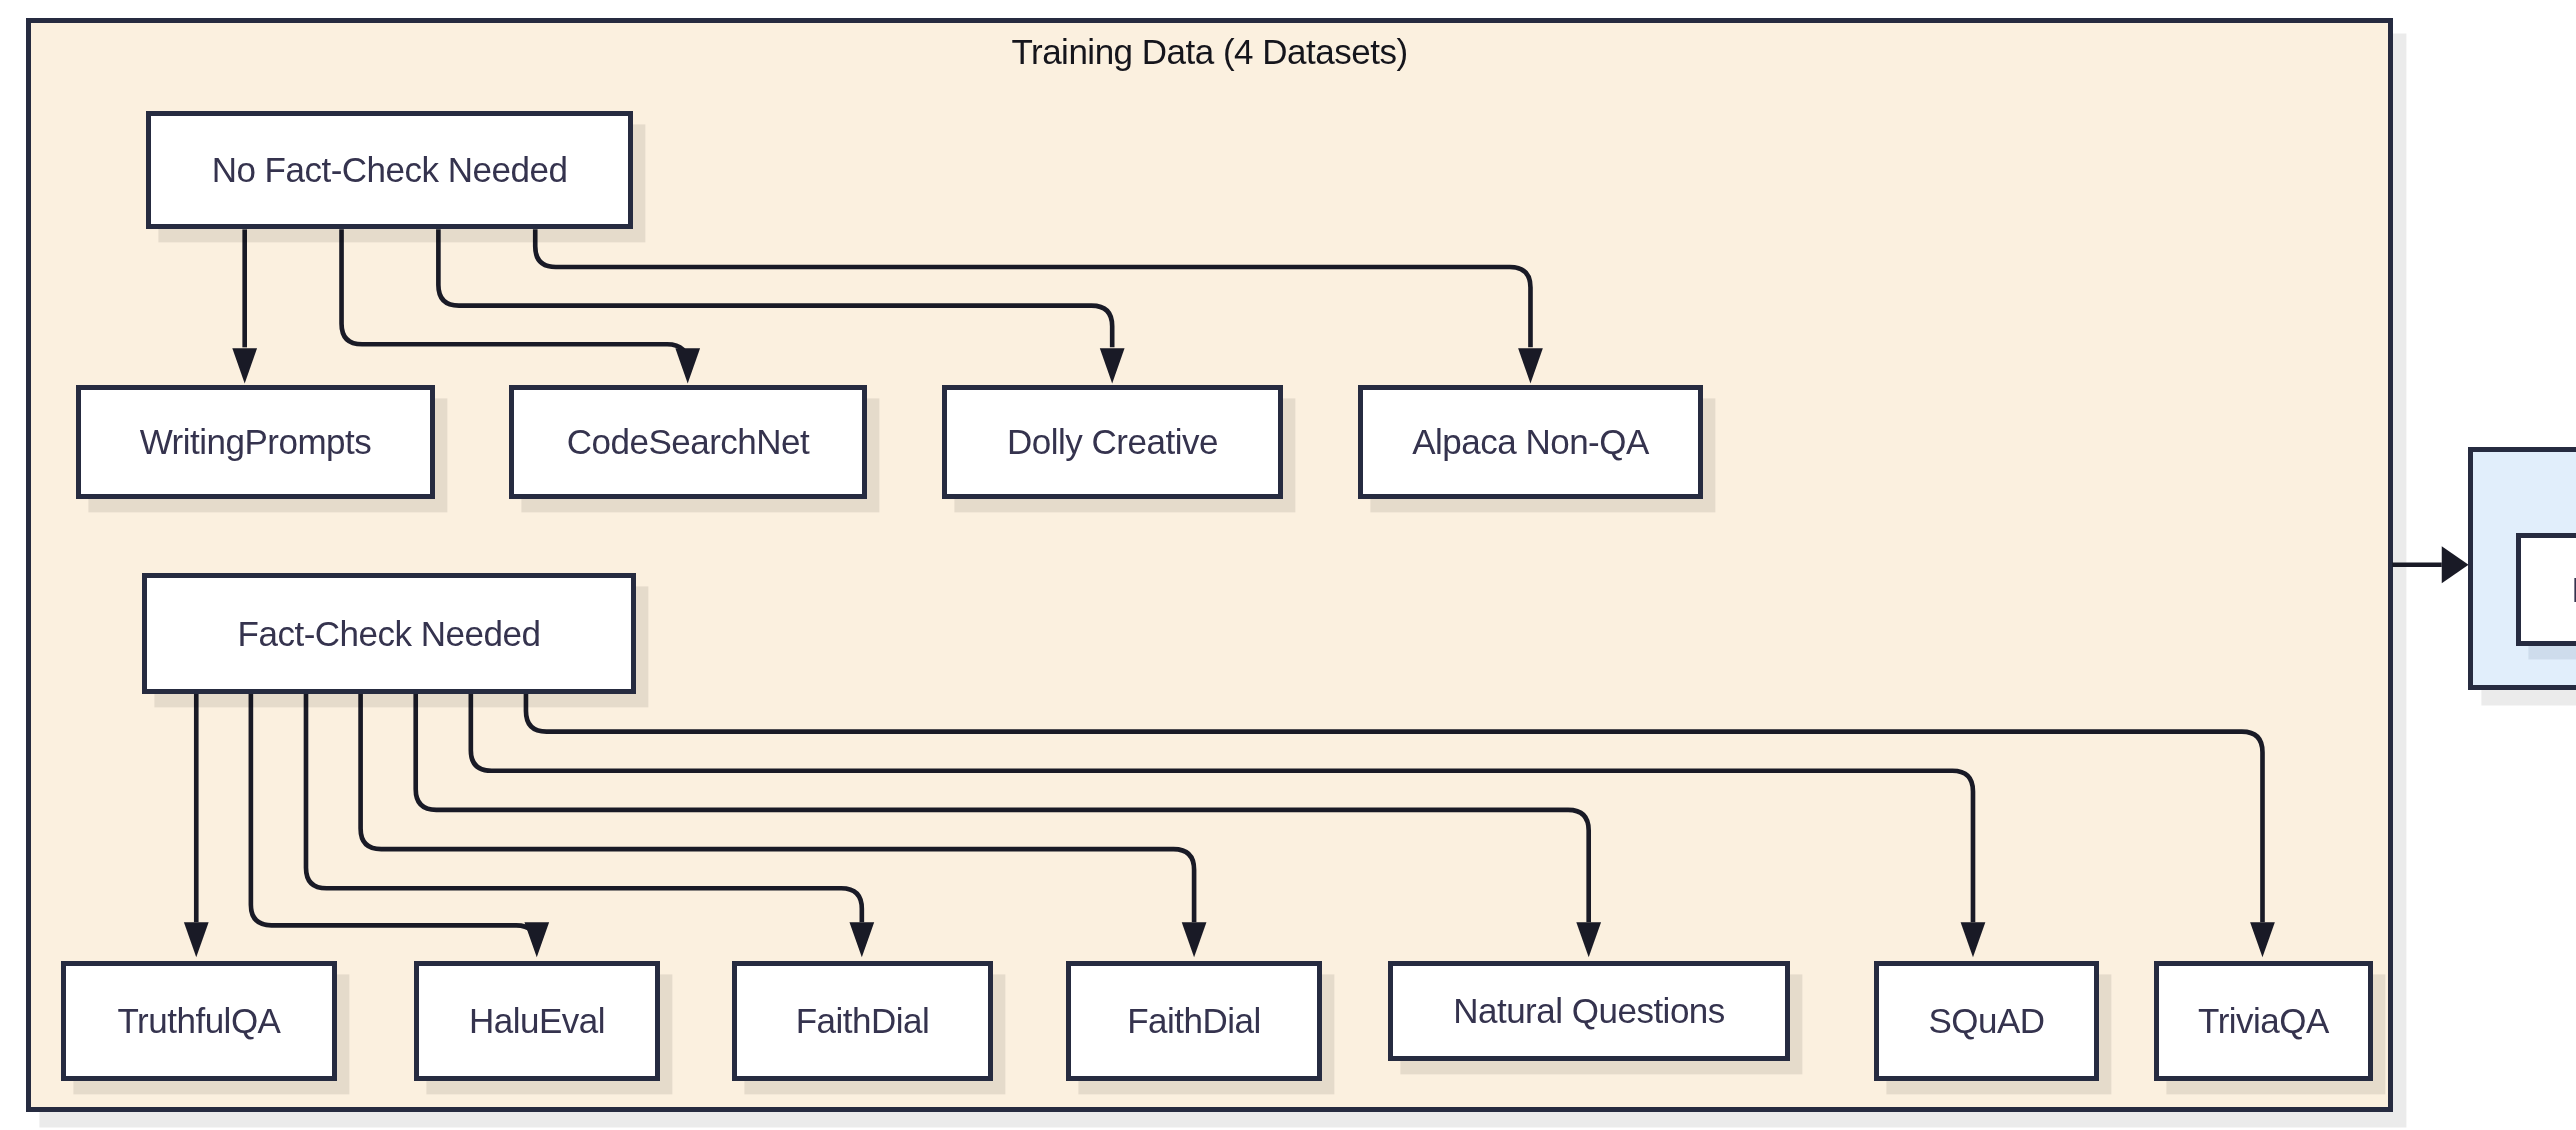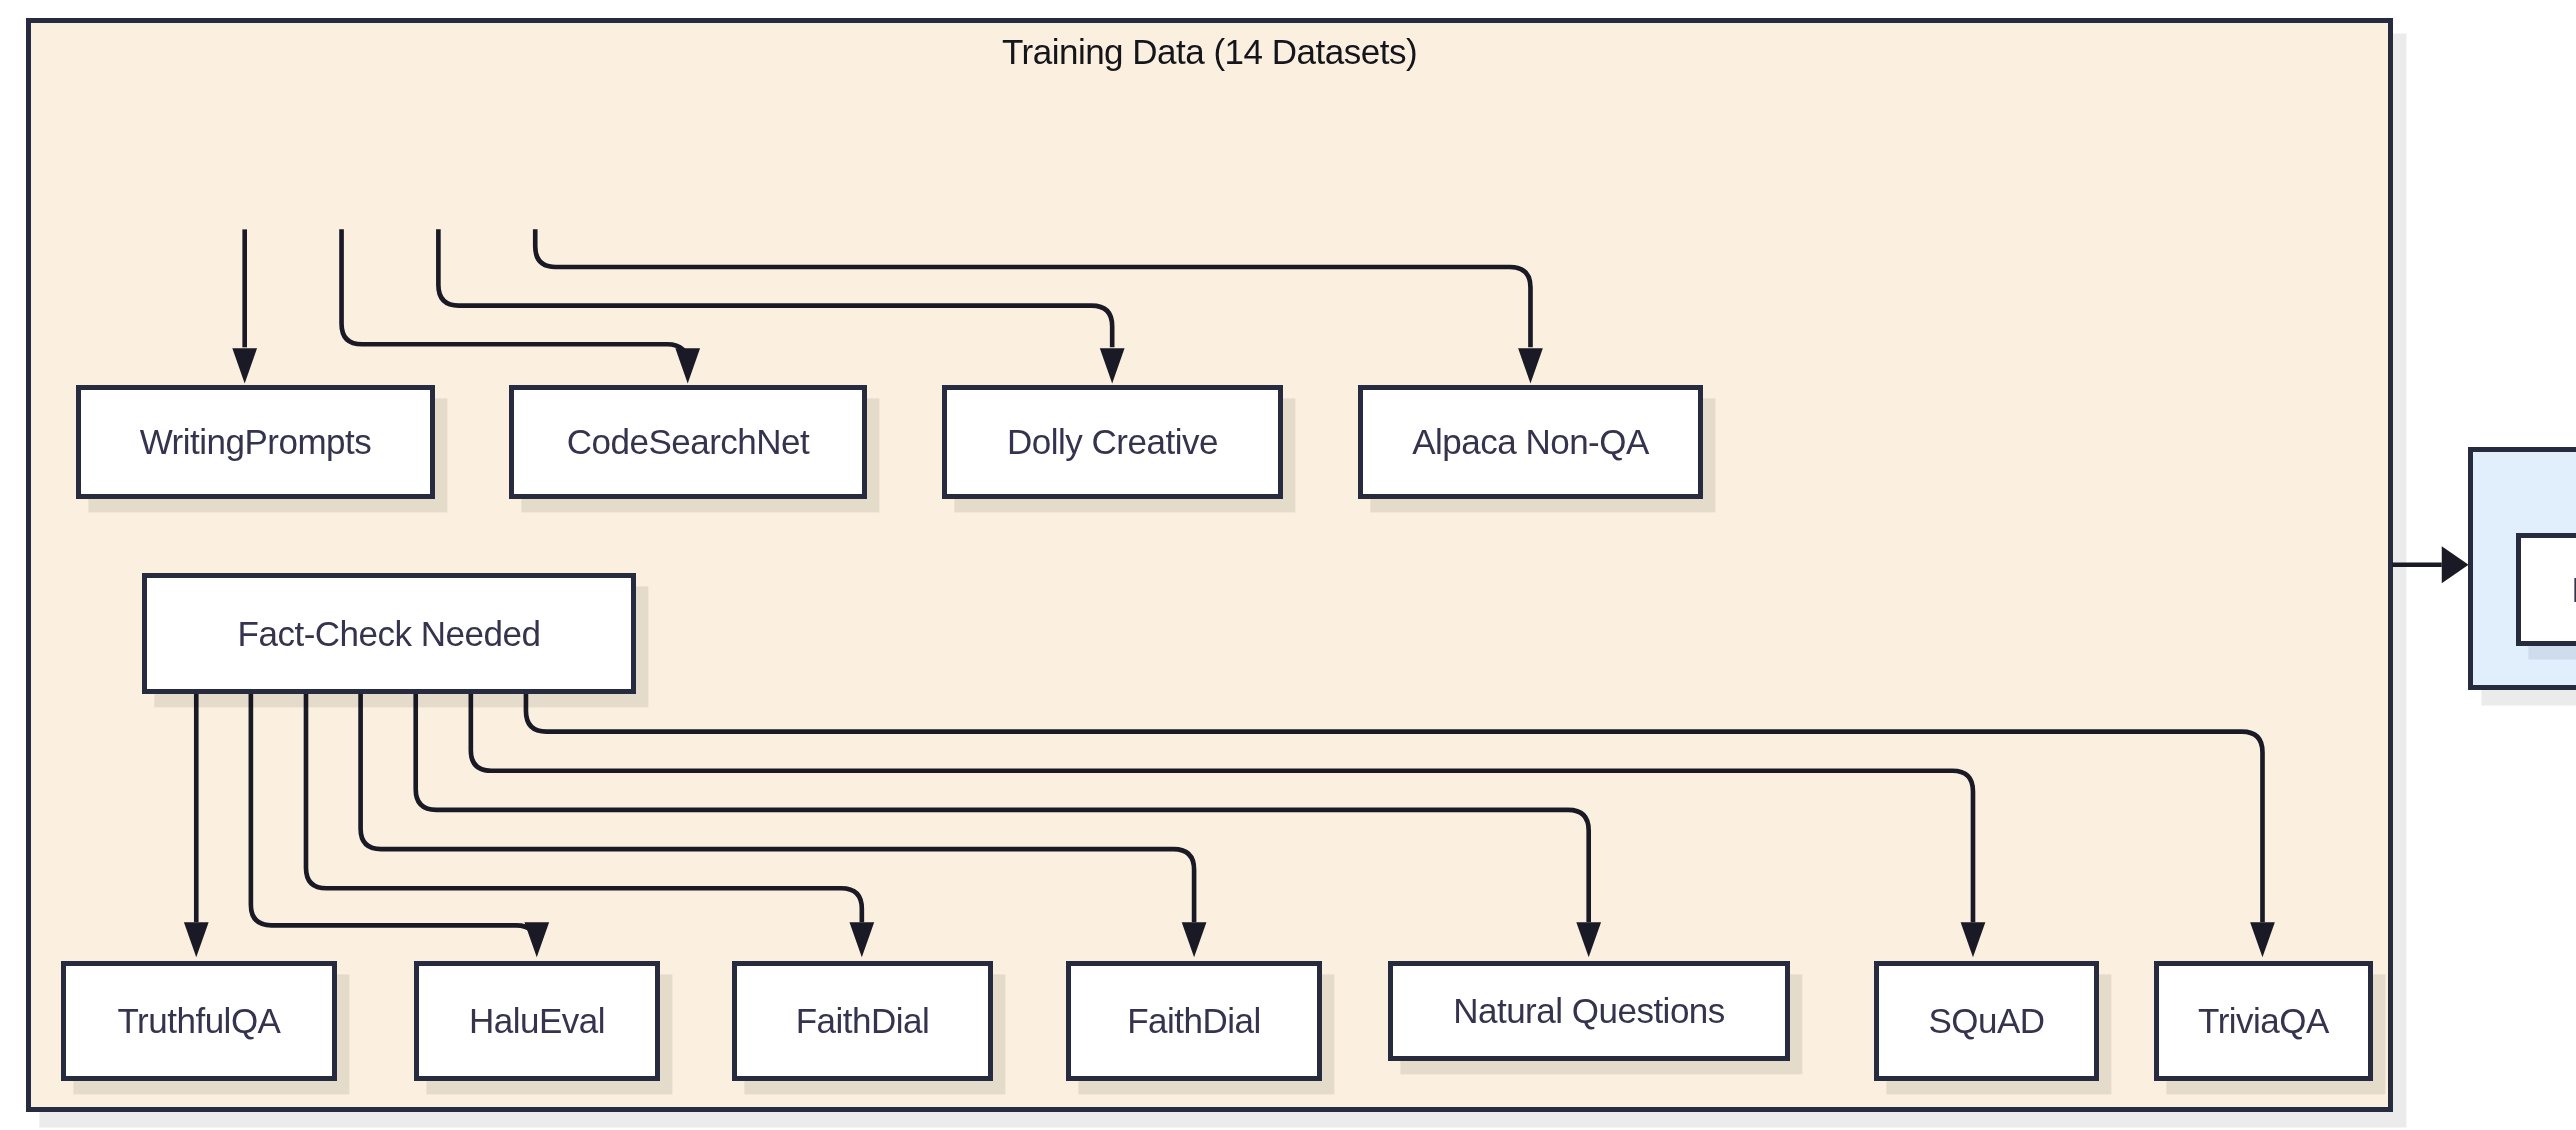--- a/index.html
+++ b/index.html
@@ -20,21 +20,21 @@
   svg.edges{position:absolute;left:0;top:0;pointer-events:none;}
   svg.edges path.line{stroke:#191a26;stroke-width:9;fill:none;}
   svg.edges path.head{fill:#191a26;stroke:none;}
 </style>
 </head>
 <body>
 
 <div class="canvas">
 
   <div class="container training" style="left:26px;top:18px;width:2367px;height:1094px;"></div>
-  <div class="container-title" style="left:26px;top:32px;width:2367px;">Training Data (14 Datasets)</div>
+  <div class="container-title" style="left:26px;top:32px;width:2367px;">Training Data (4 Datasets)</div>
 
   <div class="container sentinel" style="left:2468px;top:447px;width:1337px;height:243px;"></div>
   <div class="container-title" style="left:2468px;top:460px;width:1337px;">HaluGate Sentinel</div>
 
   <svg class="edges" width="3828" height="1131" viewBox="0 0 7431 2195">
     <g>
       <path class="line" d="M475 445 V674"></path>
       <path class="head" d="M451 676 H499 L475 744 Z"></path>
       <path class="line" d="M663 445 V628 Q663 668 703 668 H1295 Q1335 668 1335 708"></path>
       <path class="head" d="M1311 676 H1359 L1335 744 Z"></path>
@@ -64,20 +64,23 @@
       <path class="head" d="M4740 1060 V1132 L4792 1096 Z"></path>
     </g>
     <g>
       <path class="line" d="M5668 1143 H5760"></path>
       <path class="head" d="M5760 1110 V1176 L5806 1143 Z"></path>
       <path class="line" d="M6453 1143 H6552"></path>
       <path class="head" d="M6552 1110 V1176 L6598 1143 Z"></path>
     </g>
   </svg>
 
+  <div class="node" style="left:146px;top:111px;width:487px;height:118px;">
+    <span class="node-label">No Fact-Check Needed</span>
+  </div>
   <div class="node" style="left:142px;top:573px;width:494px;height:121px;">
     <span class="node-label">Fact-Check Needed</span>
   </div>
 
   <div class="node" style="left:76px;top:385px;width:359px;height:114px;">
     <span class="node-label">WritingPrompts</span>
   </div>
   <div class="node" style="left:509px;top:385px;width:358px;height:114px;">
     <span class="node-label">CodeSearchNet</span>
   </div>

